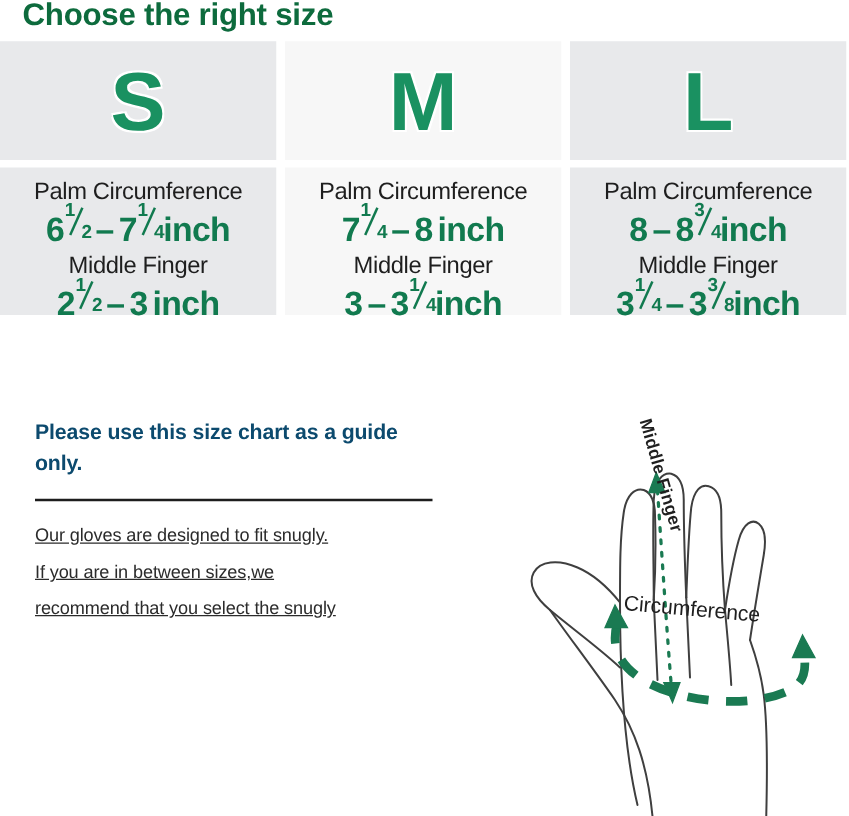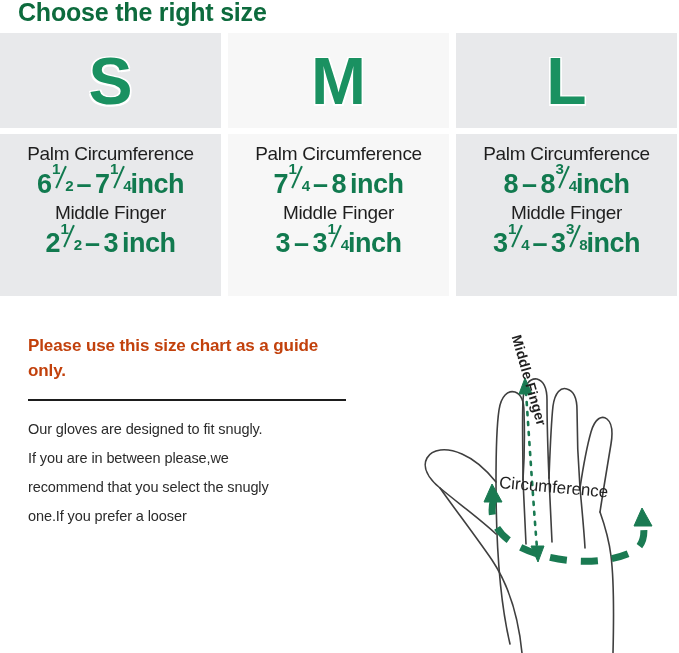--- a/index.html
+++ b/index.html
@@ -60,21 +60,21 @@
     color: #1a9161;
     line-height: 1;
     text-shadow:
       -1.5px -1.5px 0 #ffffff,
        1.5px -1.5px 0 #ffffff,
       -1.5px  1.5px 0 #ffffff,
        1.5px  1.5px 0 #ffffff;
   }
 
   .meas-panel {
-    height: 162px;
+    height: 118px;
     padding-top: 8px;
     box-sizing: border-box;
     display: flex;
     flex-direction: column;
     align-items: center;
     justify-content: flex-start;
   }
   .meas-label {
     font-size: 19px;
     color: #1e1e1e;
@@ -131,38 +131,38 @@
   
   .note {
     position: absolute;
     left: 28px;
     top: 334px;
     width: 330px;
   }
   .note-head {
     font-size: 17px;
     font-weight: bold;
-    color: #c2410c;
+    color: #0c4a6e;
     line-height: 1.45;
     letter-spacing: -0.1px;
   }
   .note-rule {
     margin-top: 16px;
     width: 318px;
     height: 2px;
     background: #1d1d1d;
   }
   .note-body {
     margin-top: 14px;
     font-size: 14.5px;
     color: #2b2b2b;
     line-height: 2.0;
     letter-spacing: -0.1px;
   }
-  .note-body .line { white-space: nowrap; }
+  .note-body .line { white-space: nowrap; text-decoration: underline; }
 
   
   .hand-wrap {
     position: absolute;
     left: 392px;
     top: 312px;
     width: 287px;
     height: 341px;
   }
   .hand-wrap svg { display: block; }
@@ -317,23 +317,22 @@
     </div>
   </div>
 
 </div>
 
 <div class="note">
   <div class="note-head">Please use this size chart as a guide only.</div>
   <div class="note-rule"></div>
   <div class="note-body">
     <div class="line">Our gloves are designed to fit snugly.</div>
-    <div class="line">If you are in between please,we</div>
+    <div class="line">If you are in between sizes,we</div>
     <div class="line">recommend that you select the snugly</div>
-    <div class="line">one.If you prefer a looser</div>
   </div>
 </div>
 
 <div class="hand-wrap">
   <svg width="287" height="341" viewBox="0 0 287 341">
     <g fill="none" stroke="#3f3f3f" stroke-width="1.6" stroke-linecap="round" stroke-linejoin="round">
 
       <path d="M118 332 C 108 290, 104 230, 104 170 C 104 140, 104 118, 107 98
                C 109 84, 116 78, 123 80 C 129 82, 132 90, 132 100
                C 133 128, 132 152, 131 168"></path>

